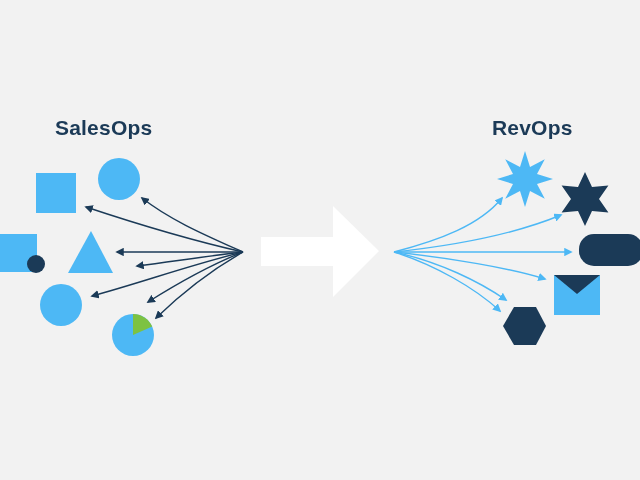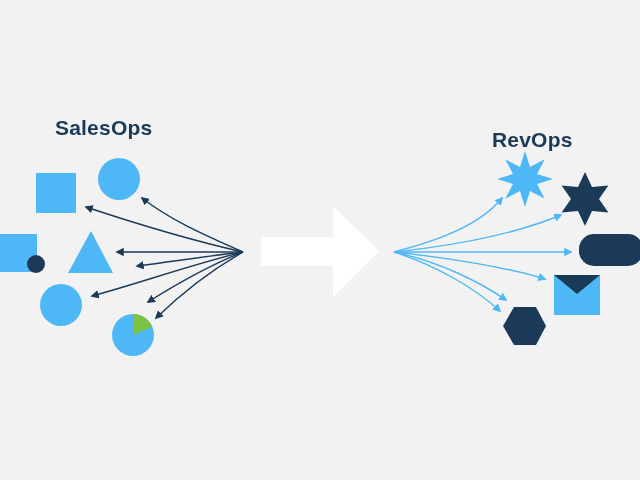--- a/index.html
+++ b/index.html
@@ -10,21 +10,21 @@
       position: relative;
     }
     .title {
       position: absolute;
       font-size: 21px;
       font-weight: bold;
       color: #1b3a57;
       letter-spacing: 0.2px;
     }
     #left-title { left: 55px; top: 116px; }
-    #right-title { left: 492px; top: 128px; }
+    #right-title { left: 492px; top: 116px; }
     svg#diagram { position: absolute; left: 0; top: 0; }
   </style>
 </head>
 <body>
 
 <div class="title" id="left-title">SalesOps</div>
 <div class="title" id="right-title">RevOps</div>
 
 <svg id="diagram" width="640" height="480" viewBox="0 0 640 480" xmlns="http://www.w3.org/2000/svg">
   <defs>

